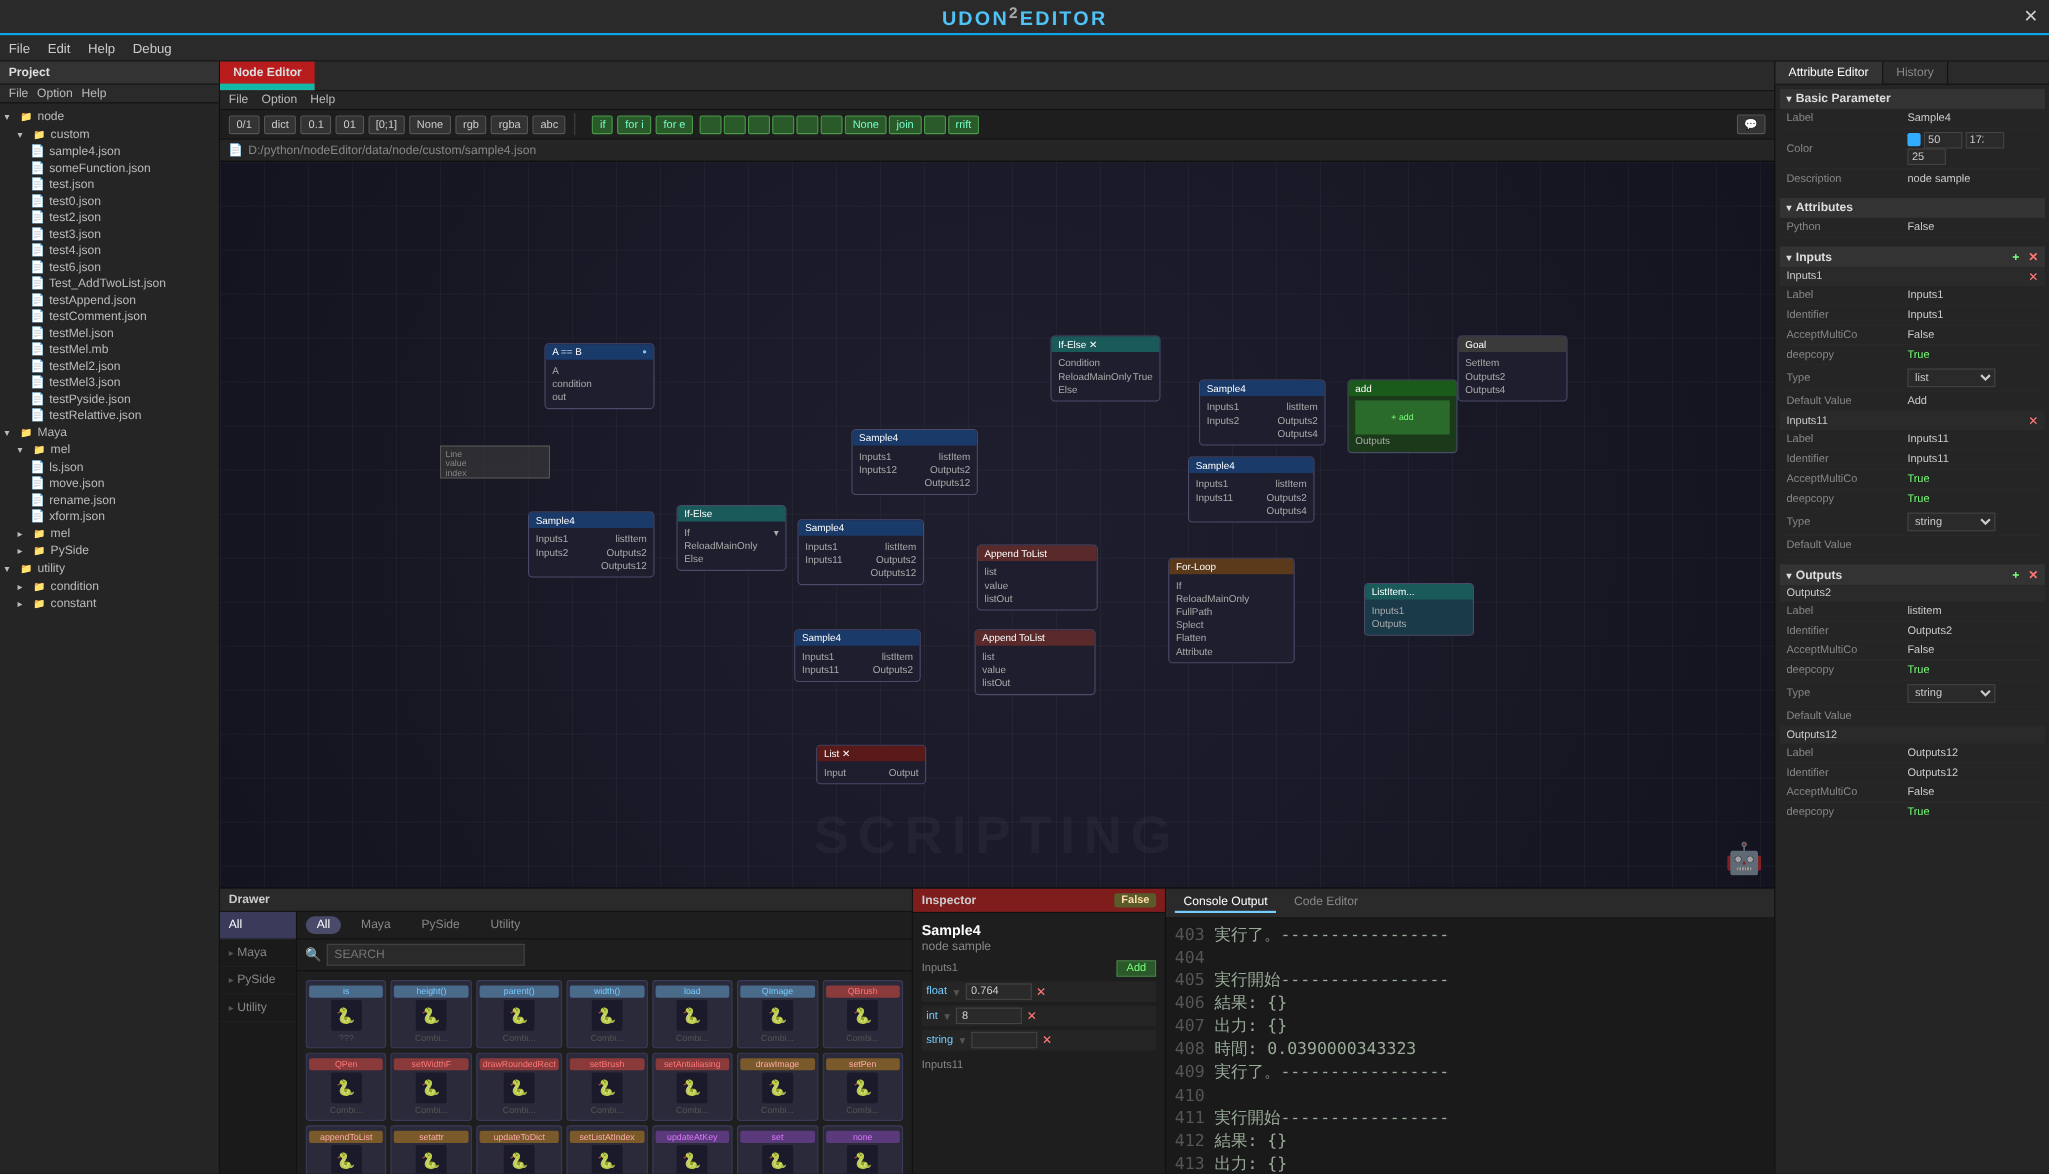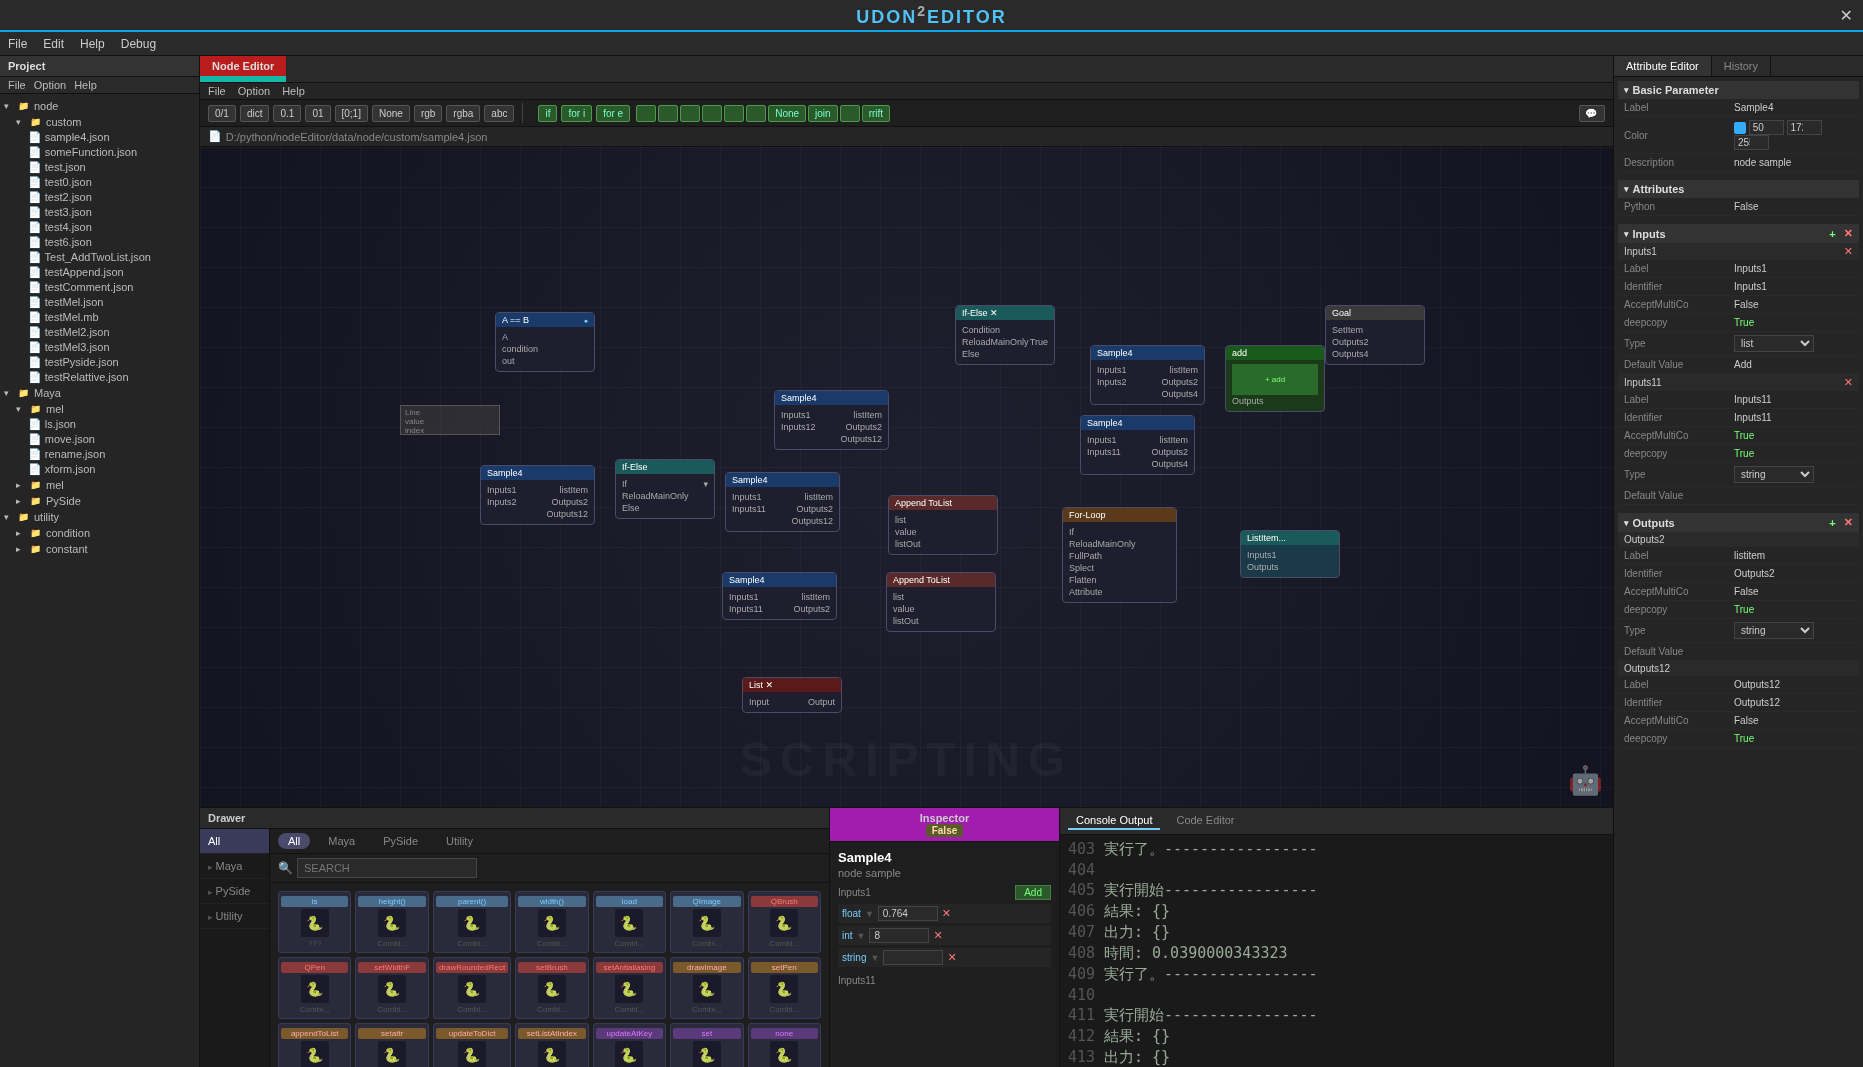--- a/index.html
+++ b/index.html
@@ -63,21 +63,21 @@
     .node-item { background: #2a2a3a; border: 1px solid #3a3a5a; border-radius: 3px; padding: 4px 2px; cursor: pointer; text-align: center; font-size: 9px; color: #aaa; }
     .node-item .node-label { background: #4a6a8a; color: #7cf; padding: 1px 3px; border-radius: 2px; font-size: 8px; margin-bottom: 2px; white-space: nowrap; overflow: hidden; text-overflow: ellipsis; }
     .node-item .node-label.red { background: #8a3a3a; color: #f77; }
     .node-item .node-label.orange { background: #7a5a2a; color: #faa; }
     .node-item .node-label.purple { background: #5a3a7a; color: #d7f; }
     .node-item .node-icon { width: 28px; height: 28px; background: #1a1a2a; border-radius: 2px; margin: 2px auto; display: flex; align-items: center; justify-content: center; font-size: 14px; color: #7a9; }
     .node-item .node-icon.blue-icon { color: #4af; }
     
     
     #inspector { width: 230px; background: #1e1e1e; border-right: 1px solid #111; display: flex; flex-direction: column; }
-    #inspector-header { background: #a21caf; padding: 4px 8px; font-weight: bold; font-size: 11px; border-bottom: 1px solid #111; display: flex; justify-content: space-between; align-items: center; flex-direction: column; }
+    #inspector-header { background: #7f1d1d; padding: 4px 8px; font-weight: bold; font-size: 11px; border-bottom: 1px solid #111; display: flex; justify-content: space-between; align-items: center; }
     #inspector-content { flex: 1; padding: 8px; overflow-y: auto; font-size: 11px; }
     .inspector-title { font-weight: bold; font-size: 13px; color: #fff; margin-bottom: 2px; }
     .inspector-subtitle { color: #888; margin-bottom: 6px; }
     .inspector-section { margin-bottom: 8px; }
     
     
     #console { flex: 1; background: #1a1a1a; display: flex; flex-direction: column; }
     #console-header { background: #2a2a2a; padding: 4px 8px; display: flex; gap: 8px; border-bottom: 1px solid #111; }
     .console-tab { padding: 2px 8px; cursor: pointer; font-size: 11px; color: #888; }
     .console-tab.active { color: #fff; border-bottom: 2px solid #7cf; }

